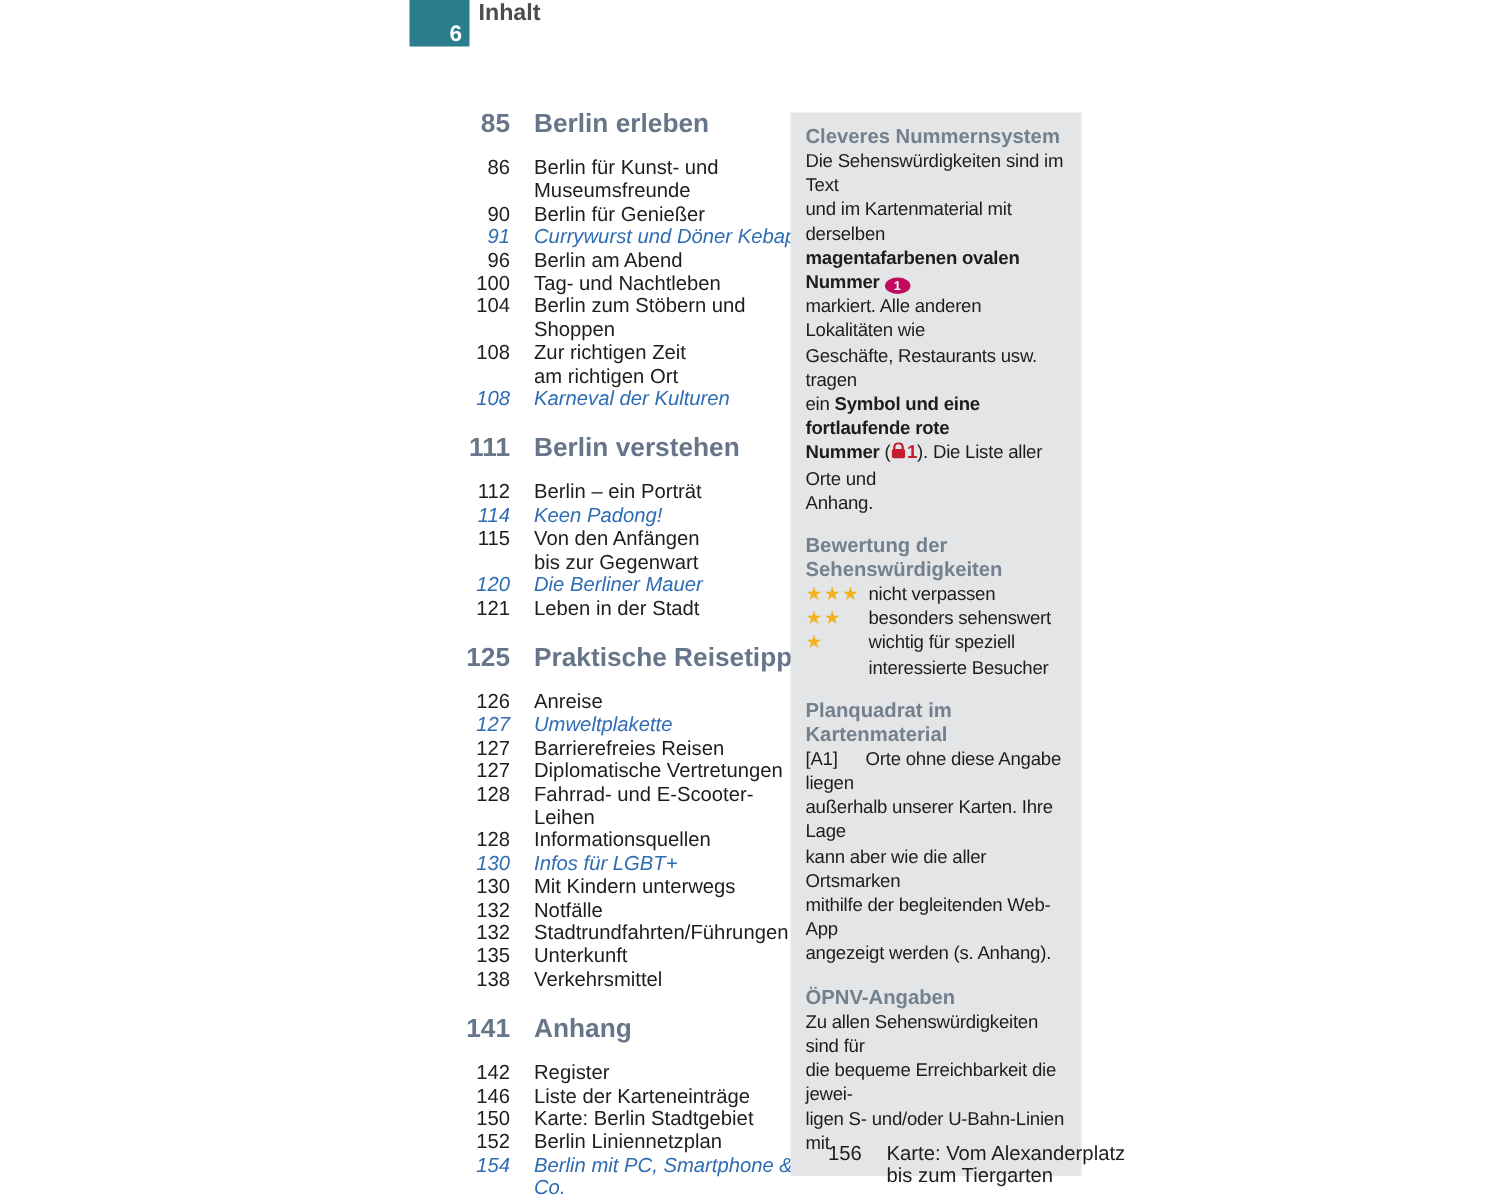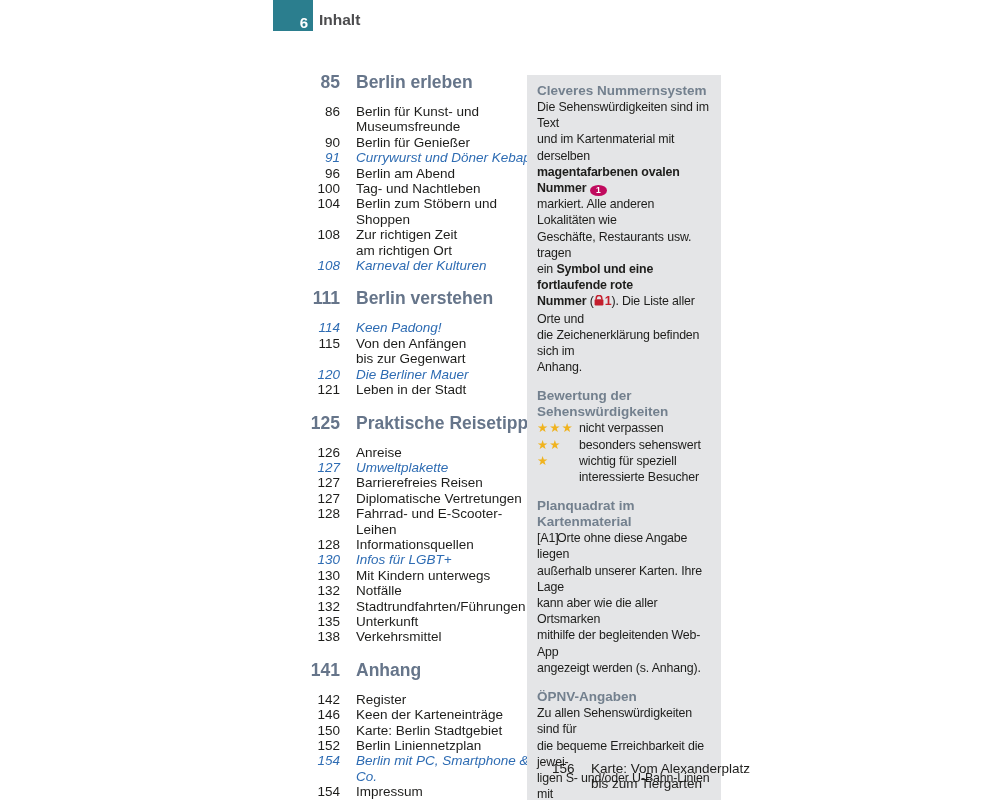--- a/index.html
+++ b/index.html
@@ -6,42 +6,42 @@
   body {
     width:1000px; height:800px; position:relative; overflow:hidden;
     font-family:"Liberation Sans", sans-serif; color:#1d1d1b;
   }
   .page { position:absolute; inset:0; background:#ffffff; }
 
   
   .header { position:absolute; left:273px; top:0; display:flex; align-items:flex-end; }
   .sq { width:40px; height:31px; background:var(--teal,#2b7e8e); position:relative; flex:none; }
   .sq span { position:absolute; right:5px; bottom:1px; color:#fff; font-weight:bold; font-size:15px; line-height:1; }
-  .header .title { margin-left:6px; margin-bottom:4px; font-weight:bold; font-size:15.5px; color:#4c4c4e; line-height:1; }
+  .header .title { margin-left:6px; margin-bottom:15px; font-weight:bold; font-size:15.5px; color:#4c4c4e; line-height:1; }
 
   
   .toc { position:absolute; left:302px; top:73px; width:240px; }
   .trow { display:flex; font-size:13.5px; line-height:15.4px; }
   .trow .num { width:38px; text-align:right; flex:none; }
   .trow .txt { margin-left:16px; }
   .trow.it { color:var(--blue,#2e6cb3); font-style:italic; }
   .trow.sec-head { font-size:17.5px; line-height:19px; font-weight:bold;
                    color:var(--slate,#66758a); margin-top:16px; margin-bottom:12px; }
   .toc .trow.sec-head:first-child { margin-top:0; }
 
   
   .box { position:absolute; left:527px; top:75px; width:194px; min-height:672px;
          background:var(--boxbg,#e4e5e7); padding:8px 10px 14px; box-sizing:border-box; }
   .box-head { color:var(--slate2,#73808e); font-weight:bold; font-size:13.5px;
               line-height:16px; margin-top:13px; }
   .box-head.cont, .box > .box-head:first-child { margin-top:0; }
   .box-line { font-size:12.4px; line-height:16.2px; letter-spacing:-0.15px; color:#1d1d1b; }
   .box-line b { font-weight:bold;margin-top:16px; }
   .red { color:var(--red,#c41e2d); font-weight:bold; }
-  .a1 { display:inline-block; width:20px; }
+  .a1 { display:inline-block; width:40px; }
   .oval-icon { display:inline-block; width:17px; height:11px; border-radius:50%;
                background:var(--magenta,#c00a5e); color:#fff; font-size:8.5px; font-weight:bold;
                text-align:center; line-height:11px; vertical-align:-1px; }
   .lock-icon { display:inline-block; vertical-align:-1px; margin-right:1px; }
   .stars-row { display:flex; font-size:12.4px; line-height:16.2px; }
   .stars { width:42px; flex:none; color:var(--star,#f0b31e); font-size:12.5px; letter-spacing:1px; }
   .stars-txt div { letter-spacing:-0.15px; }
 
   
   .bottom-entry { display:flex; position:absolute; left:552px; top:761px;
@@ -103,20 +103,24 @@
         <span class="txt">am richtigen Ort</span>
       </div>
       <div class="trow it">
         <span class="num">108</span>
         <span class="txt">Karneval der Kulturen</span>
       </div>
       <div class="trow sec-head">
         <span class="num">111</span>
         <span class="txt">Berlin verstehen</span>
       </div>
+      <div class="trow">
+        <span class="num">112</span>
+        <span class="txt">Berlin – ein Porträt</span>
+      </div>
       <div class="trow it">
         <span class="num">114</span>
         <span class="txt">Keen Padong!</span>
       </div>
       <div class="trow">
         <span class="num">115</span>
         <span class="txt">Von den Anfängen</span>
       </div>
       <div class="trow">
         <span class="num"></span>
@@ -185,21 +189,21 @@
       <div class="trow sec-head">
         <span class="num">141</span>
         <span class="txt">Anhang</span>
       </div>
       <div class="trow">
         <span class="num">142</span>
         <span class="txt">Register</span>
       </div>
       <div class="trow">
         <span class="num">146</span>
-        <span class="txt">Keen der Karteneinträge</span>
+        <span class="txt">Liste der Karteneinträge</span>
       </div>
       <div class="trow">
         <span class="num">150</span>
         <span class="txt">Karte: Berlin Stadtgebiet</span>
       </div>
       <div class="trow">
         <span class="num">152</span>
         <span class="txt">Berlin Liniennetzplan</span>
       </div>
       <div class="trow it">
@@ -221,21 +225,20 @@
       <div class="box-line"><span>Die Sehenswürdigkeiten sind im Text</span></div>
       <div class="box-line"><span>und im Kartenmaterial mit derselben</span></div>
       <div class="box-line"><b>magentafarbenen ovalen Nummer </b><span class="oval-icon">1</span></div>
       <div class="box-line"><span>markiert. Alle anderen Lokalitäten wie</span></div>
       <div class="box-line"><span>Geschäfte, Restaurants usw. tragen</span></div>
       <div class="box-line"><span>ein </span><b>Symbol und eine fortlaufende rote</b></div>
       <div class="box-line"><b>Nummer</b><span> (</span><span class="lock-icon"><svg width="10" height="11" viewBox="0 0 10 11">
             <path d="M2.2 4.5 V3.2 a2.8 2.8 0 0 1 5.6 0 V4.5" fill="none" stroke="#c41e2d" stroke-width="1.5"></path>
             <rect x="0.6" y="4.3" width="8.8" height="6.2" rx="1.2" fill="#c41e2d"></rect>
           </svg></span><span class="red">1</span><span>). Die Liste aller Orte und</span></div>
-      <div class="box-line"><span>die Zeichenerklärung befinden sich im</span></div>
       <div class="box-line"><span>Anhang.</span></div>
       <div class="box-head">Bewertung der</div>
       <div class="box-head cont">Sehenswürdigkeiten</div>
       <div class="stars-row">
         <span class="stars">★★★</span>
         <span class="stars-txt">
           <div>nicht verpassen</div>
         </span>
       </div>
       <div class="stars-row">

